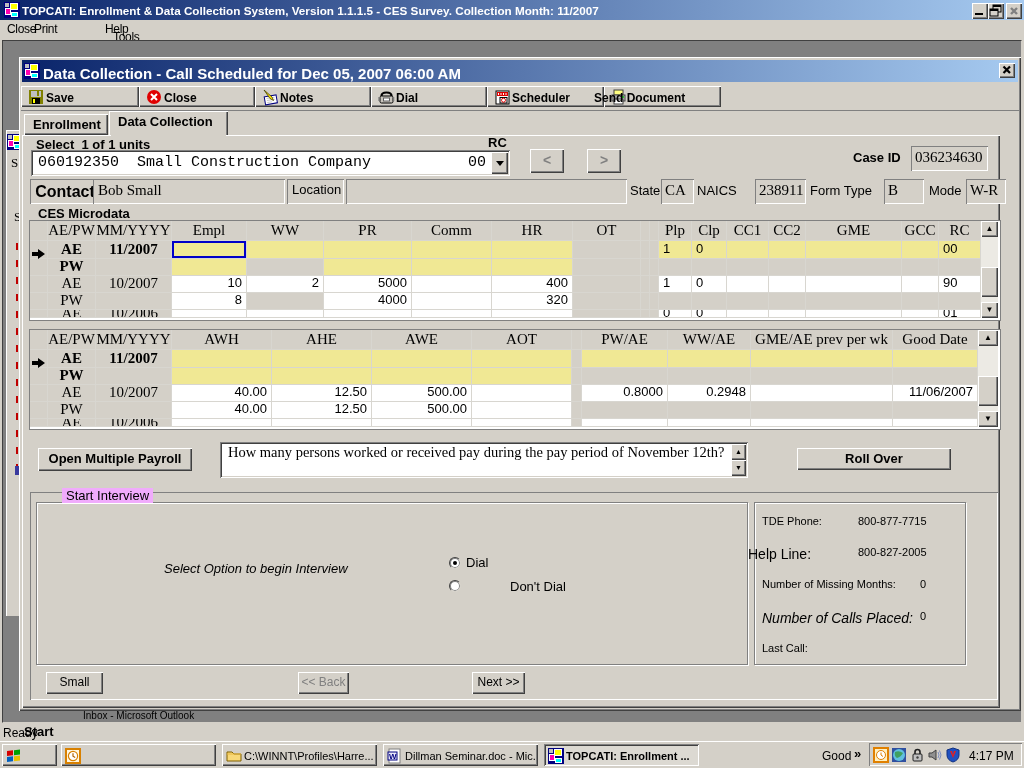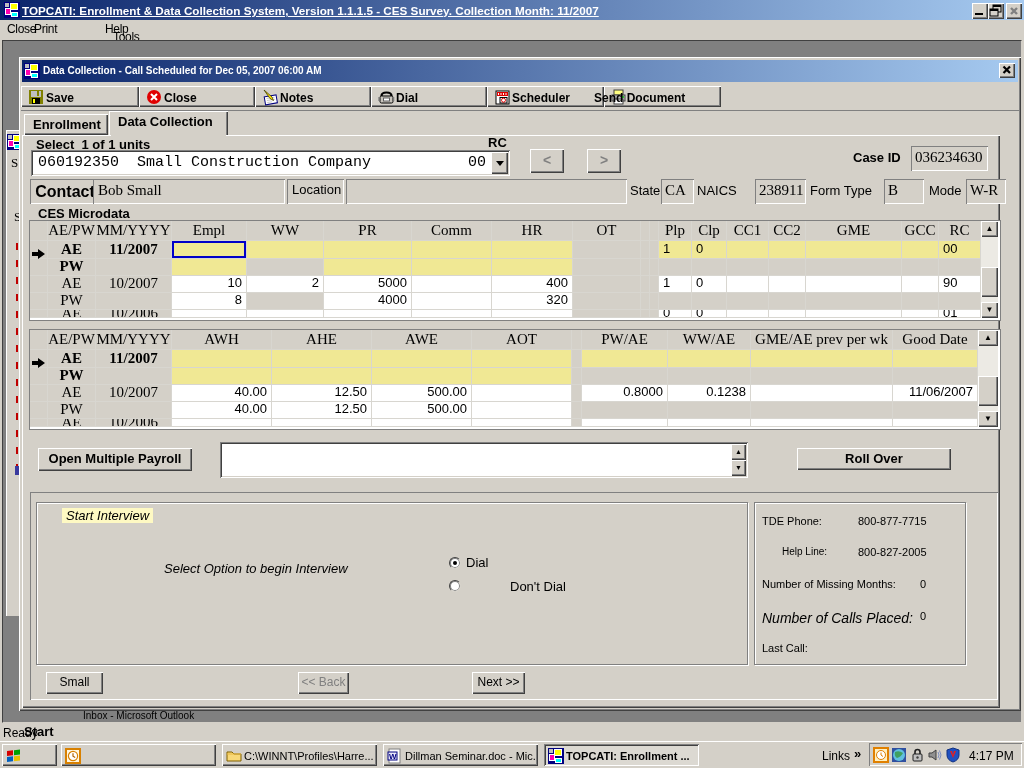--- a/index.html
+++ b/index.html
@@ -23,21 +23,21 @@
         <rect x="0" y="0" width="16" height="16" fill="#000080"></rect>
         <rect x="1" y="1" width="4" height="4" fill="#C0C0C0"></rect>
         <rect x="1" y="6" width="4" height="4" fill="#C0C0C0"></rect>
         <rect x="6" y="1" width="8" height="7" fill="#fff"></rect>
         <rect x="7" y="2" width="6" height="5" fill="#FFFF00"></rect>
         <rect x="1" y="6" width="6" height="7" fill="#fff"></rect>
         <rect x="2" y="7" width="4" height="5" fill="#FF00AF"></rect>
         <rect x="7" y="10" width="7" height="5" fill="#fff"></rect>
         <rect x="8" y="11" width="5" height="3" fill="#00FFFF"></rect>
       </svg></div>
-  <div class="abs bold" style="left:22px;top:4px;font-size:11.7px;color:#fff;white-space:nowrap;text-decoration:underline;">TOPCATI: Enrollment &amp; Data Collection System, Version 1.1.1.5 - CES Survey. Collection Month: 11/2007</div>
+  <div class="abs bold" style="left:22px;top:4px;font-size:11.7px;color:#fff;white-space:nowrap;">TOPCATI: Enrollment &amp; Data Collection System, Version 1.1.1.5 - CES Survey. Collection Month: 11/2007</div>
   <div class="abs btn" style="left:972px;top:3px;width:16px;height:16px;">
       <div class="abs" style="left:3px;top:10px;width:8px;height:2px;background:#000;"></div>
     </div>
   <div class="abs btn" style="left:988px;top:3px;width:16px;height:16px;"><svg width="16" height="16">
         <rect x="5" y="2" width="8" height="7" fill="none" stroke="#000"></rect>
         <rect x="5" y="2" width="8" height="2" fill="#000"></rect>
         <rect x="2" y="6" width="8" height="7" fill="#D4D0C8" stroke="#000"></rect>
         <rect x="2" y="6" width="8" height="2" fill="#000"></rect>
       </svg></div>
   <div class="abs btn" style="left:1006px;top:3px;width:16px;height:16px;"><svg width="16" height="16">
@@ -96,21 +96,21 @@
         <rect x="0" y="0" width="16" height="16" fill="#000080"></rect>
         <rect x="1" y="1" width="4" height="4" fill="#C0C0C0"></rect>
         <rect x="1" y="6" width="4" height="4" fill="#C0C0C0"></rect>
         <rect x="6" y="1" width="8" height="7" fill="#fff"></rect>
         <rect x="7" y="2" width="6" height="5" fill="#FFFF00"></rect>
         <rect x="1" y="6" width="6" height="7" fill="#fff"></rect>
         <rect x="2" y="7" width="4" height="5" fill="#FF00AF"></rect>
         <rect x="7" y="10" width="7" height="5" fill="#fff"></rect>
         <rect x="8" y="11" width="5" height="3" fill="#00FFFF"></rect>
       </svg></div>
-  <div class="abs bold" style="left:21px;top:5px;font-size:10px;color:#fff;white-space:nowrap;">Data Collection - Call Scheduled for Dec 05, 2007 06:00 AM</div>
+  <div class="abs bold" style="left:21px;top:5px;font-size:15px;color:#fff;white-space:nowrap;">Data Collection - Call Scheduled for Dec 05, 2007 06:00 AM</div>
   <div class="abs btn" style="left:977px;top:3px;width:16px;height:15px;"><svg width="16" height="15">
         <path d="M4.5 3.5 L11 10 M11 3.5 L4.5 10" stroke="#000" stroke-width="2.2"></path>
       </svg></div>
 </div>
 
 <div class="abs" style="left:21px;top:84px;width:998px;height:26px;background:#D4D0C8;border-bottom:1px solid #808080;"></div>
 <div id="toolbar"></div>
 
 <div class="abs raised" style="left:24px;top:114px;width:84px;height:21px;background:#D4D0C8;"></div>
 <div class="abs bold" style="left:33px;top:117px;font-size:13px;">Enrollment</div>
@@ -135,46 +135,47 @@
 
 <div id="contactrow"></div>
 
 <div class="abs bold" style="left:38px;top:206px;font-size:13px;">CES Microdata</div>
 
 <div id="grid1"></div>
 <div id="grid2"></div>
 
 <div class="abs btn bold" style="left:38px;top:448px;width:154px;height:23px;font-size:13px;line-height:22px;">Open Multiple Payroll</div>
 <div class="abs sunk" style="left:220px;top:442px;width:528px;height:36px;background:#fff;">
+  <div class="abs ser" style="left:8px;top:2px;font-size:14.5px;">How many persons worked or received pay during the pay period of November 12th?</div>
   <div class="abs" style="left:511px;top:2px;width:15px;height:32px;background:#ECEAE4;">
       <div class="abs btn" style="left:0;top:0;width:15px;height:16px;font-size:7px;line-height:15px;text-align:center;">▲</div>
       <div class="abs btn" style="left:0;top:16px;width:15px;height:16px;font-size:7px;line-height:15px;text-align:center;">▼</div>
     </div>
 </div>
 <div class="abs btn bold" style="left:797px;top:448px;width:154px;height:22px;font-size:13px;line-height:21px;">Roll Over</div>
 
 <div class="abs sunk1" style="left:30px;top:492px;width:968px;height:208px;"></div>
 <div class="abs etch" style="left:36px;top:502px;width:710px;height:161px;"></div>
-<div class="abs" style="left:62px;top:508px;font-size:13px;font-style:italic;background:#fef9c3;padding:0 4px;">Start Interview</div>
+<div class="abs" style="left:62px;top:488px;font-size:13px;background:#f0abfc;padding:0 4px;">Start Interview</div>
 <div class="abs" style="left:164px;top:561px;font-size:13px;font-style:italic;">Select Option to begin Interview</div>
 <div class="abs" id="radio1" style="left:449px;top:557px;">
     <div style="width:10px;height:10px;border-radius:50%;background:#fff;border:1px solid;border-color:#404040 #D4D0C8 #D4D0C8 #404040;box-shadow:0 0 0 1px #808080 inset;position:relative;">
       <div style="position:absolute;left:3px;top:3px;width:4px;height:4px;border-radius:50%;background:#000;"></div>
     </div>
   </div>
 <div class="abs" style="left:466px;top:555px;font-size:13px;">Dial</div>
 <div class="abs" id="radio2" style="left:449px;top:580px;">
     <div style="width:10px;height:10px;border-radius:50%;background:#fff;border:1px solid;border-color:#404040 #D4D0C8 #D4D0C8 #404040;box-shadow:0 0 0 1px #808080 inset;position:relative;"></div>
   </div>
 <div class="abs" style="left:466px;top:579px;font-size:13px;margin-left:44px;">Don't Dial</div>
 
 <div class="abs etch" style="left:754px;top:502px;width:210px;height:161px;"></div>
 <div class="abs" style="left:762px;top:515px;font-size:11px;">TDE Phone:</div>
 <div class="abs" style="left:858px;top:515px;font-size:11px;">800-877-7715</div>
-<div class="abs" style="left:782px;top:546px;font-size:10px;">Help Line:</div>
+<div class="abs" style="left:748px;top:546px;font-size:14px;">Help Line:</div>
 <div class="abs" style="left:858px;top:546px;font-size:11px;">800-827-2005</div>
 <div class="abs" style="left:762px;top:578px;font-size:11px;">Number of Missing Months:</div>
 <div class="abs" style="left:920px;top:578px;font-size:11px;">0</div>
 <div class="abs" style="left:762px;top:610px;font-size:14px;font-style:italic;">Number of Calls Placed:</div>
 <div class="abs" style="left:920px;top:610px;font-size:11px;">0</div>
 <div class="abs" style="left:762px;top:642px;font-size:11px;">Last Call:</div>
 
 <div class="abs btn" style="left:46px;top:672px;width:57px;height:22px;font-size:12px;line-height:21px;">Small</div>
 <div class="abs btn" style="left:298px;top:672px;width:51px;height:22px;font-size:12px;line-height:21px;color:#808080;">&lt;&lt; Back</div>
 <div class="abs btn" style="left:472px;top:672px;width:53px;height:22px;font-size:12px;line-height:21px;">Next &gt;&gt;</div>
@@ -413,21 +414,21 @@
     <div class="cell" style="left:863px;top:38px;width:85px;height:17px;background:#D4D0C8;border-right:1px solid #D8D6D0;border-bottom:1px solid #D8D6D0;box-sizing:border-box;font-family:&quot;Liberation Sans&quot;,sans-serif;font-size:13px;padding-left:4px;line-height:14px;"></div>
     <div class="cell" style="left:0px;top:55px;width:18px;height:17px;background:#D4D0C8;border-right:1px solid #D8D6D0;border-bottom:1px solid #D8D6D0;box-sizing:border-box;font-family:&quot;Liberation Serif&quot;,serif;font-size:15px;padding-left:4px;line-height:15px;"></div>
     <div class="cell" style="left:18px;top:55px;width:48px;height:17px;background:#D4D0C8;border-right:1px solid #D8D6D0;border-bottom:1px solid #D8D6D0;box-sizing:border-box;font-family:&quot;Liberation Serif&quot;,serif;font-size:15px;text-align:center;line-height:15px;">AE</div>
     <div class="cell" style="left:66px;top:55px;width:76px;height:17px;background:#D4D0C8;border-right:1px solid #D8D6D0;border-bottom:1px solid #D8D6D0;box-sizing:border-box;font-family:&quot;Liberation Serif&quot;,serif;font-size:15px;text-align:center;line-height:15px;">10/2007</div>
     <div class="cell" style="left:142px;top:55px;width:100px;height:17px;background:#fff;border-right:1px solid #D8D6D0;border-bottom:1px solid #D8D6D0;box-sizing:border-box;font-family:&quot;Liberation Sans&quot;,sans-serif;font-size:13px;text-align:right;padding-right:4px;line-height:14px;">40.00</div>
     <div class="cell" style="left:242px;top:55px;width:100px;height:17px;background:#fff;border-right:1px solid #D8D6D0;border-bottom:1px solid #D8D6D0;box-sizing:border-box;font-family:&quot;Liberation Sans&quot;,sans-serif;font-size:13px;text-align:right;padding-right:4px;line-height:14px;">12.50</div>
     <div class="cell" style="left:342px;top:55px;width:100px;height:17px;background:#fff;border-right:1px solid #D8D6D0;border-bottom:1px solid #D8D6D0;box-sizing:border-box;font-family:&quot;Liberation Sans&quot;,sans-serif;font-size:13px;text-align:right;padding-right:4px;line-height:14px;">500.00</div>
     <div class="cell" style="left:442px;top:55px;width:100px;height:17px;background:#fff;border-right:1px solid #D8D6D0;border-bottom:1px solid #D8D6D0;box-sizing:border-box;font-family:&quot;Liberation Sans&quot;,sans-serif;font-size:13px;padding-left:4px;line-height:14px;"></div>
     <div class="cell" style="left:542px;top:55px;width:10px;height:17px;background:#D4D0C8;border-right:1px solid #D8D6D0;border-bottom:1px solid #D8D6D0;box-sizing:border-box;font-family:&quot;Liberation Sans&quot;,sans-serif;font-size:13px;padding-left:4px;line-height:14px;"></div>
     <div class="cell" style="left:552px;top:55px;width:86px;height:17px;background:#fff;border-right:1px solid #D8D6D0;border-bottom:1px solid #D8D6D0;box-sizing:border-box;font-family:&quot;Liberation Sans&quot;,sans-serif;font-size:13px;text-align:right;padding-right:4px;line-height:14px;">0.8000</div>
-    <div class="cell" style="left:638px;top:55px;width:83px;height:17px;background:#fff;border-right:1px solid #D8D6D0;border-bottom:1px solid #D8D6D0;box-sizing:border-box;font-family:&quot;Liberation Sans&quot;,sans-serif;font-size:13px;text-align:right;padding-right:4px;line-height:14px;">0.1238</div>
+    <div class="cell" style="left:638px;top:55px;width:83px;height:17px;background:#fff;border-right:1px solid #D8D6D0;border-bottom:1px solid #D8D6D0;box-sizing:border-box;font-family:&quot;Liberation Sans&quot;,sans-serif;font-size:13px;text-align:right;padding-right:4px;line-height:14px;">0.2948</div>
     <div class="cell" style="left:721px;top:55px;width:142px;height:17px;background:#fff;border-right:1px solid #D8D6D0;border-bottom:1px solid #D8D6D0;box-sizing:border-box;font-family:&quot;Liberation Sans&quot;,sans-serif;font-size:13px;padding-left:4px;line-height:14px;"></div>
     <div class="cell" style="left:863px;top:55px;width:85px;height:17px;background:#fff;border-right:1px solid #D8D6D0;border-bottom:1px solid #D8D6D0;box-sizing:border-box;font-family:&quot;Liberation Sans&quot;,sans-serif;font-size:13px;text-align:right;padding-right:4px;line-height:14px;">11/06/2007</div>
     <div class="cell" style="left:0px;top:72px;width:18px;height:17px;background:#D4D0C8;border-right:1px solid #D8D6D0;border-bottom:1px solid #D8D6D0;box-sizing:border-box;font-family:&quot;Liberation Serif&quot;,serif;font-size:15px;padding-left:4px;line-height:15px;"></div>
     <div class="cell" style="left:18px;top:72px;width:48px;height:17px;background:#D4D0C8;border-right:1px solid #D8D6D0;border-bottom:1px solid #D8D6D0;box-sizing:border-box;font-family:&quot;Liberation Serif&quot;,serif;font-size:15px;text-align:center;line-height:15px;">PW</div>
     <div class="cell" style="left:66px;top:72px;width:76px;height:17px;background:#D4D0C8;border-right:1px solid #D8D6D0;border-bottom:1px solid #D8D6D0;box-sizing:border-box;font-family:&quot;Liberation Serif&quot;,serif;font-size:15px;padding-left:4px;line-height:15px;"></div>
     <div class="cell" style="left:142px;top:72px;width:100px;height:17px;background:#fff;border-right:1px solid #D8D6D0;border-bottom:1px solid #D8D6D0;box-sizing:border-box;font-family:&quot;Liberation Sans&quot;,sans-serif;font-size:13px;text-align:right;padding-right:4px;line-height:14px;">40.00</div>
     <div class="cell" style="left:242px;top:72px;width:100px;height:17px;background:#fff;border-right:1px solid #D8D6D0;border-bottom:1px solid #D8D6D0;box-sizing:border-box;font-family:&quot;Liberation Sans&quot;,sans-serif;font-size:13px;text-align:right;padding-right:4px;line-height:14px;">12.50</div>
     <div class="cell" style="left:342px;top:72px;width:100px;height:17px;background:#fff;border-right:1px solid #D8D6D0;border-bottom:1px solid #D8D6D0;box-sizing:border-box;font-family:&quot;Liberation Sans&quot;,sans-serif;font-size:13px;text-align:right;padding-right:4px;line-height:14px;">500.00</div>
     <div class="cell" style="left:442px;top:72px;width:100px;height:17px;background:#fff;border-right:1px solid #D8D6D0;border-bottom:1px solid #D8D6D0;box-sizing:border-box;font-family:&quot;Liberation Sans&quot;,sans-serif;font-size:13px;padding-left:4px;line-height:14px;"></div>
     <div class="cell" style="left:542px;top:72px;width:10px;height:17px;background:#D4D0C8;border-right:1px solid #D8D6D0;border-bottom:1px solid #D8D6D0;box-sizing:border-box;font-family:&quot;Liberation Sans&quot;,sans-serif;font-size:13px;padding-left:4px;line-height:14px;"></div>
@@ -500,21 +501,21 @@
       <rect x="1" y="1" width="4" height="4" fill="#C0C0C0"></rect>
       <rect x="1" y="6" width="4" height="4" fill="#C0C0C0"></rect>
       <rect x="6" y="1" width="8" height="7" fill="#fff"></rect>
       <rect x="7" y="2" width="6" height="5" fill="#FFFF00"></rect>
       <rect x="1" y="6" width="6" height="7" fill="#fff"></rect>
       <rect x="2" y="7" width="4" height="5" fill="#FF00AF"></rect>
       <rect x="7" y="10" width="7" height="5" fill="#fff"></rect>
       <rect x="8" y="11" width="5" height="3" fill="#00FFFF"></rect>
     </svg></div>
 <div class="abs bold" style="left:566px;top:750px;font-size:11px;white-space:nowrap;overflow:hidden;width:130px;">TOPCATI: Enrollment ...</div>
-<div class="abs" style="left:822px;top:749px;font-size:12px;">Links</div>
+<div class="abs" style="left:822px;top:749px;font-size:12px;">Good</div>
 <div class="abs bold" style="left:854px;top:746px;font-size:13px;">»</div>
 <div class="abs" style="left:869px;top:743px;width:153px;height:23px;box-shadow:inset 1px 1px 0 #808080,inset -1px -1px 0 #fff;"></div>
 <div class="abs" style="left:873px;top:747px;"><svg width="16" height="16">
       <rect x="1" y="1" width="14" height="14" fill="#FFF0C0" stroke="#E08000" stroke-width="2"></rect>
       <circle cx="8" cy="8" r="4.5" fill="#fff" stroke="#E08000"></circle>
       <path d="M8 5.5 v2.5 l2 1.5" stroke="#E08000" fill="none"></path>
     </svg></div>
 <div class="abs" style="left:891px;top:747px;"><svg width="16" height="16">
       <rect x="1" y="1" width="14" height="14" fill="#3050A0"></rect>
       <circle cx="8" cy="8" r="6" fill="#60C0E0"></circle>

